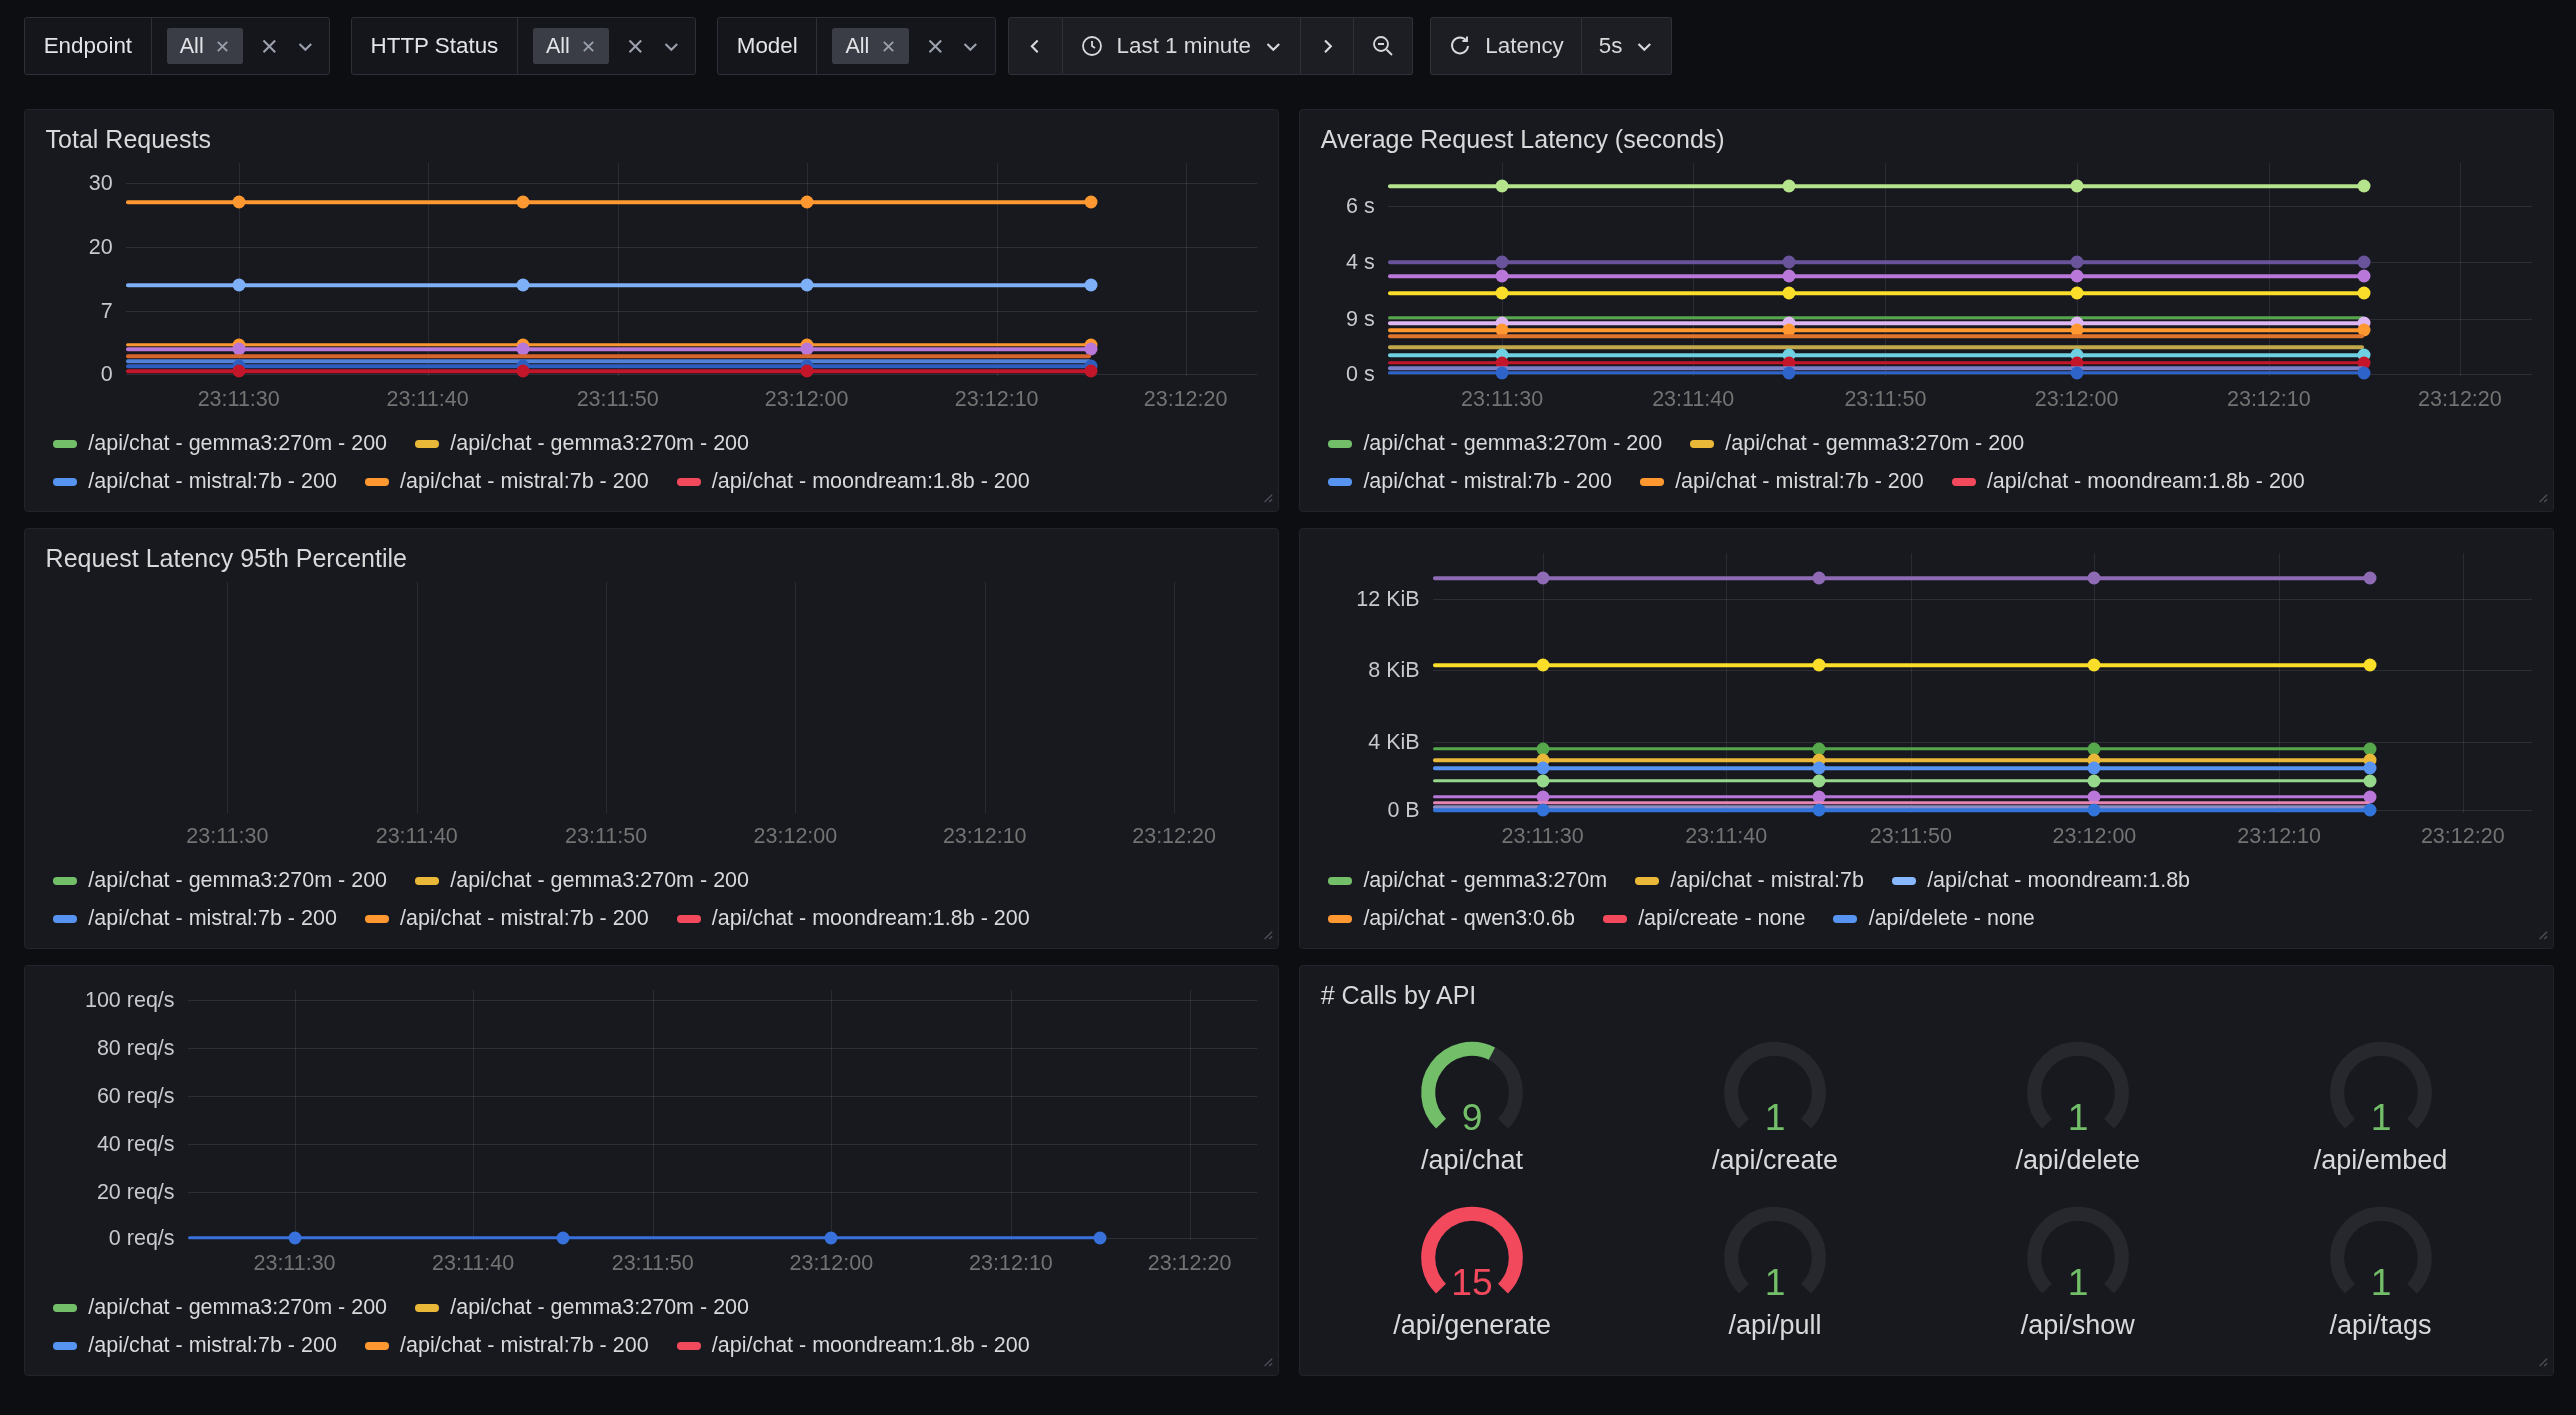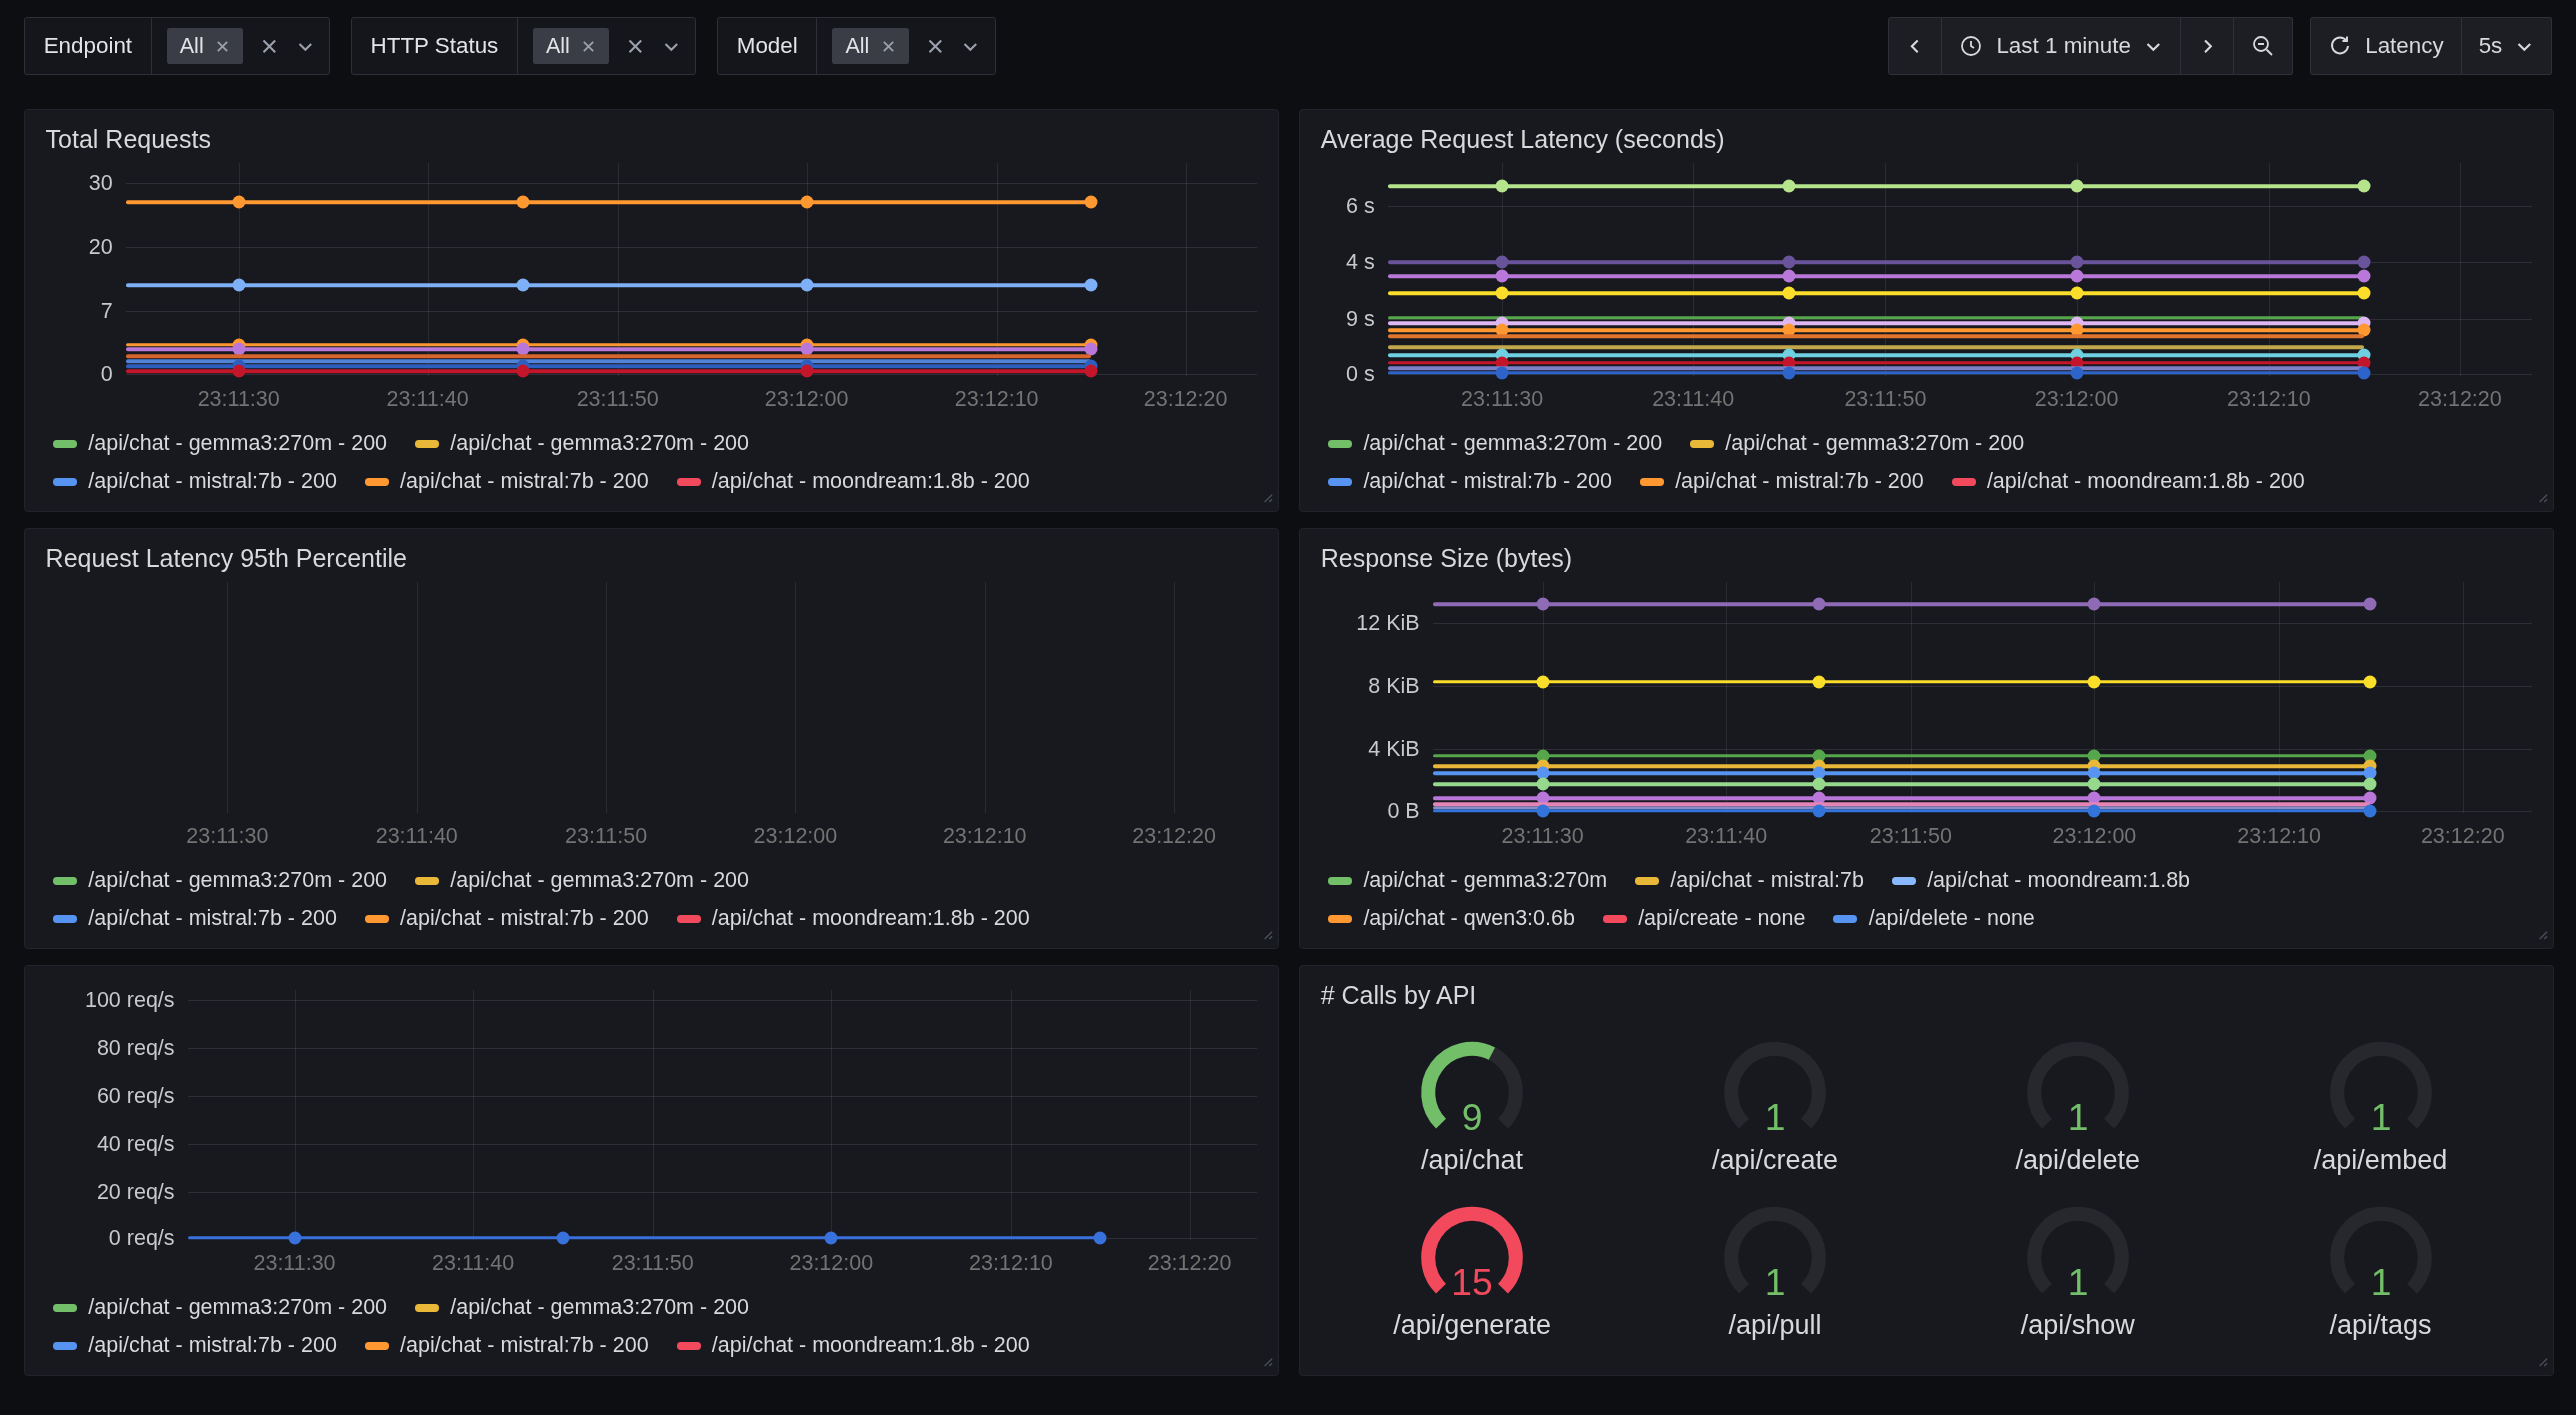--- a/index.html
+++ b/index.html
@@ -5,21 +5,21 @@
   * { box-sizing: border-box; margin: 0; padding: 0; }
   html,body { width: 2576px; height: 1415px; overflow: hidden; }
   body {
     background: #0d0e12;
     font-family: "Liberation Sans", "DejaVu Sans", sans-serif;
     color: #d8d9da;
   }
   
   .toolbar {
     height: 58px; margin: 17px 24px 34px 24px;
-    display: flex; justify-content: space-between; align-items: stretch;
+    display: flex; align-items: stretch; gap: 12px;
   }
   .filters { display: flex; gap: 20.6px; }
   .filter-group {
     display: flex; align-items: stretch;
     border: 0.9px solid #2e3038; border-radius: 2.8px; background: #15161b;
   }
   .filter-label {
     display: flex; align-items: center; padding: 0 18.7px;
     font-size: 22.4px; font-weight: 500; color: #e3e4e8;
     border-right: 0.9px solid #2e3038;
@@ -489,21 +489,20 @@
             </div>
           </div>
         </div>
       </div>
     <span class="resize-handle"><svg width="13" height="13" viewBox="0 0 14 14">
           <path d="M13 5L5 13M13 10l-3 3" stroke="currentColor" stroke-width="1.5"></path>
         </svg></span>
   </section>
 
   <section class="panel">
-    <h2 class="panel-title">Response Size (bytes)</h2>
     <div class="chart">
         <div class="plot-wrap">
           <div class="y-axis" style="width: 112px;">
             <span class="y-label" style="top: 99.2%;">0 B</span>
             <span class="y-label" style="top: 72.6027%;">4 KiB</span>
             <span class="y-label" style="top: 45.2055%;">8 KiB</span>
             <span class="y-label" style="top: 17.8082%;">12 KiB</span>
           </div>
           <div class="plot">
             <div class="gridline-h" style="top: 99.2%;"></div>

